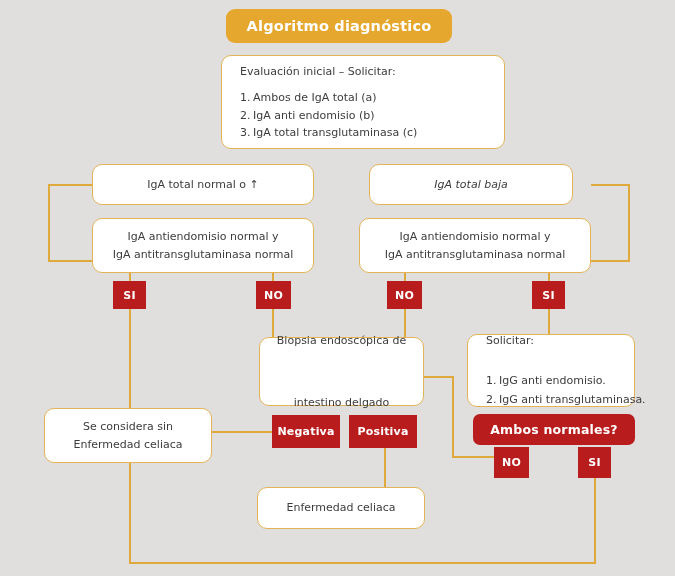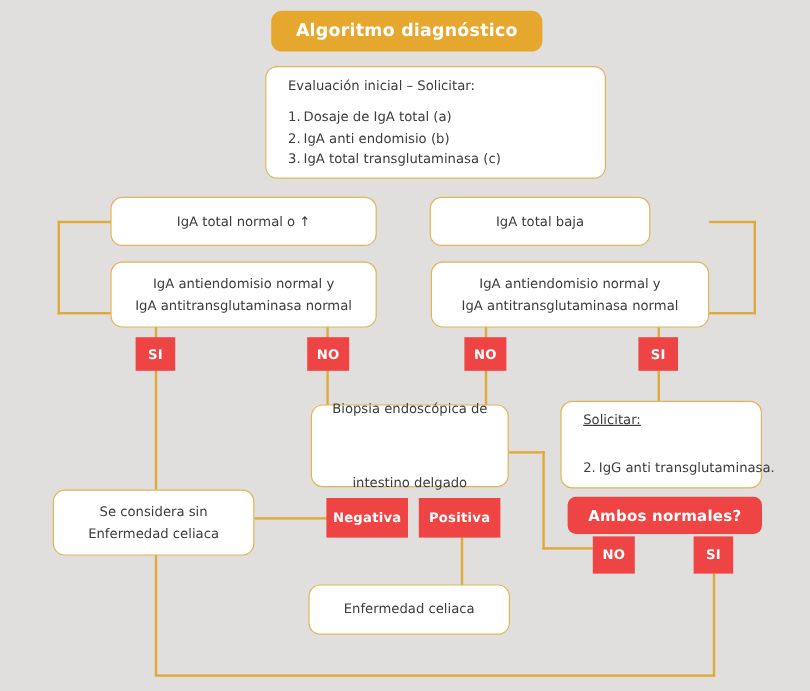--- a/index.html
+++ b/index.html
@@ -42,21 +42,21 @@
     font-size: 14.5px;
     font-weight: bold;
     display: flex; align-items: center; justify-content: center;
     z-index: 4;
     letter-spacing: .2px;
   }
 
   
   .chip {
     position: absolute;
-    background: #ef4444;
+    background: #b91c1c;
     color: #FFFFFF;
     font-size: 11px;
     font-weight: bold;
     display: flex; align-items: center; justify-content: center;
     z-index: 4;
     letter-spacing: .2px;
   }
   .chip.wide {
     border-radius: 7px;
     font-size: 12.5px;
@@ -109,21 +109,21 @@
   <div class="line h" style="left:129px; top:562px; width:467px;"></div>
   <div class="line v" style="left:129px; top:462px; height:101px;"></div>
 
   <div class="banner" style="left:226px; top:9px; width:226px; height:34px;align-items:center;">
     <span>Algoritmo diagnóstico</span>
   </div>
 
   <div class="card left" style="left:221px; top:55px; width:284px; height:94px;">
     <span class="lead">Evaluación inicial – Solicitar:</span>
     <span class="li">
-      <span class="n">1.</span><span>Dosaje de IgA total (a)</span>
+      <span class="n">1.</span><span>Ambos de IgA total (a)</span>
     </span>
     <span class="li">
       <span class="n">2.</span><span>IgA anti endomisio (b)</span>
     </span>
     <span class="li">
       <span class="n">3.</span><span>IgA total transglutaminasa (c)</span>
     </span>
   </div>
 
   <div class="card center" style="left:92px; top:164px; width:222px; height:41px;align-items:center;">
@@ -136,21 +136,21 @@
   </div>
 
   <div class="chip" style="left:113px; top:281px; width:33px; height:28px;">
     <span>SI</span>
   </div>
 
   <div class="chip" style="left:256px; top:281px; width:35px; height:28px;">
     <span>NO</span>
   </div>
 
-  <div class="card center" style="left:358px; top:164px; width:184px; height:41px;">
+  <div class="card center" style="left:369px; top:164px; width:204px; height:41px;font-style:italic;">
     <span>IgA total baja</span>
   </div>
 
   <div class="card center" style="left:359px; top:218px; width:232px; height:55px;">
     <span>IgA antiendomisio normal y</span>
     <span>IgA antitransglutaminasa normal</span>
   </div>
 
   <div class="chip" style="left:387px; top:281px; width:35px; height:28px;">
     <span>NO</span>
@@ -167,21 +167,24 @@
 
   <div class="chip" style="left:272px; top:415px; width:68px; height:33px;">
     <span>Negativa</span>
   </div>
 
   <div class="chip" style="left:349px; top:415px; width:68px; height:33px;">
     <span>Positiva</span>
   </div>
 
   <div class="card left tight" style="left:467px; top:334px; width:168px; height:73px;">
-    <span class="lead" style="margin-bottom:22px;text-decoration:underline;">Solicitar:</span>
+    <span class="lead" style="margin-bottom:22px;">Solicitar:</span>
+    <span class="li">
+      <span class="n">1.</span><span>IgG anti endomisio.</span>
+    </span>
     <span class="li">
       <span class="n">2.</span><span>IgG anti transglutaminasa.</span>
     </span>
   </div>
 
   <div class="chip wide" style="left:473px; top:414px; width:162px; height:31px;justify-content:center;">
     <span>Ambos normales?</span>
   </div>
 
   <div class="chip" style="left:494px; top:447px; width:35px; height:31px;">

